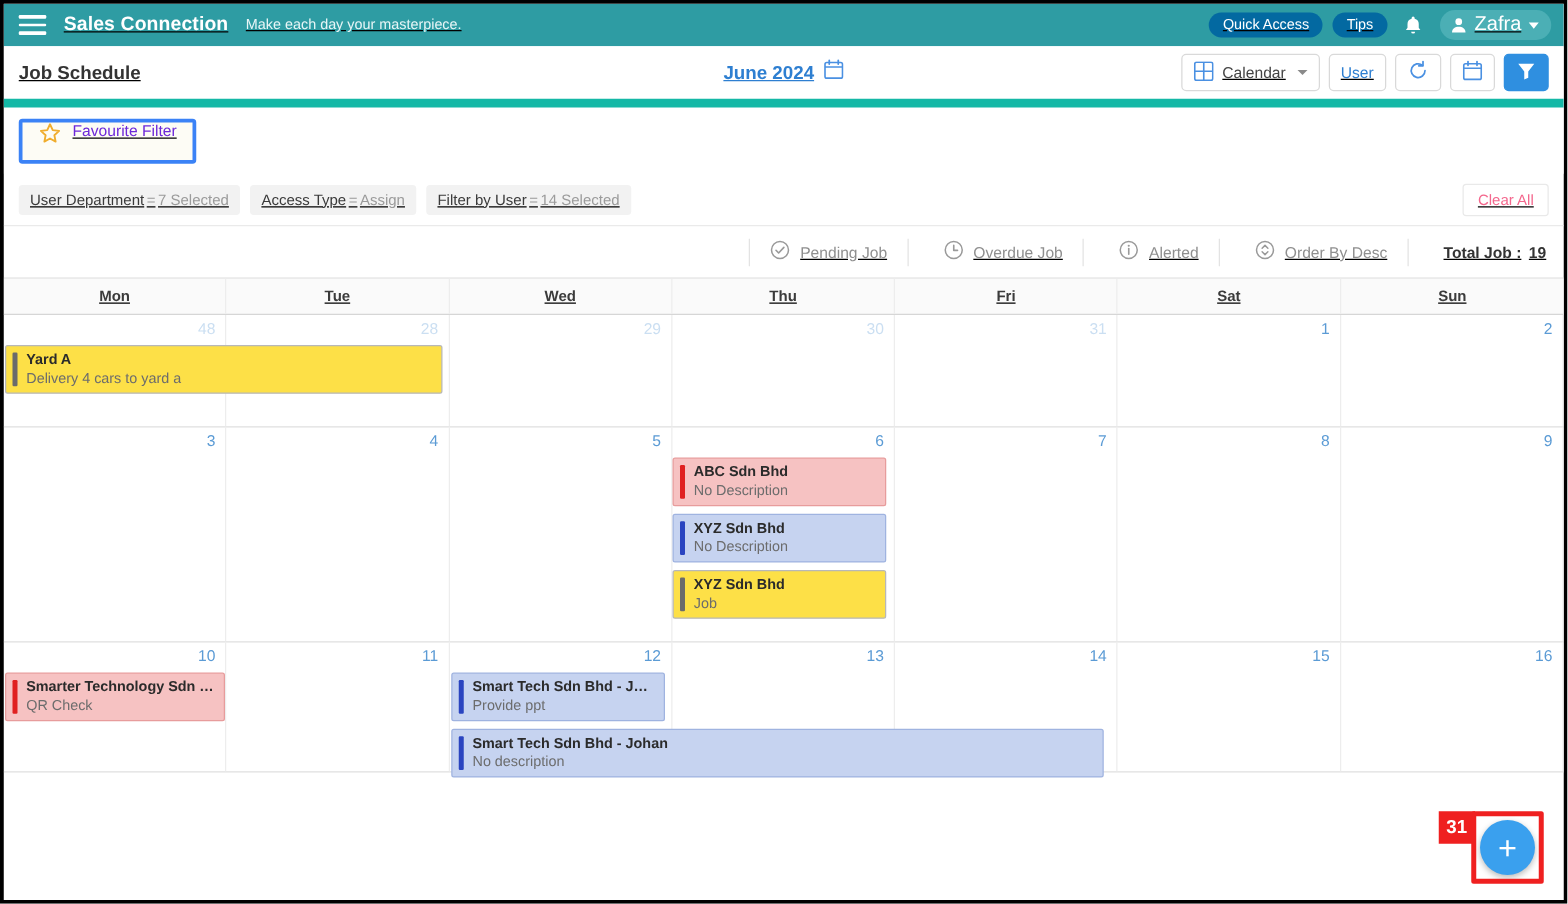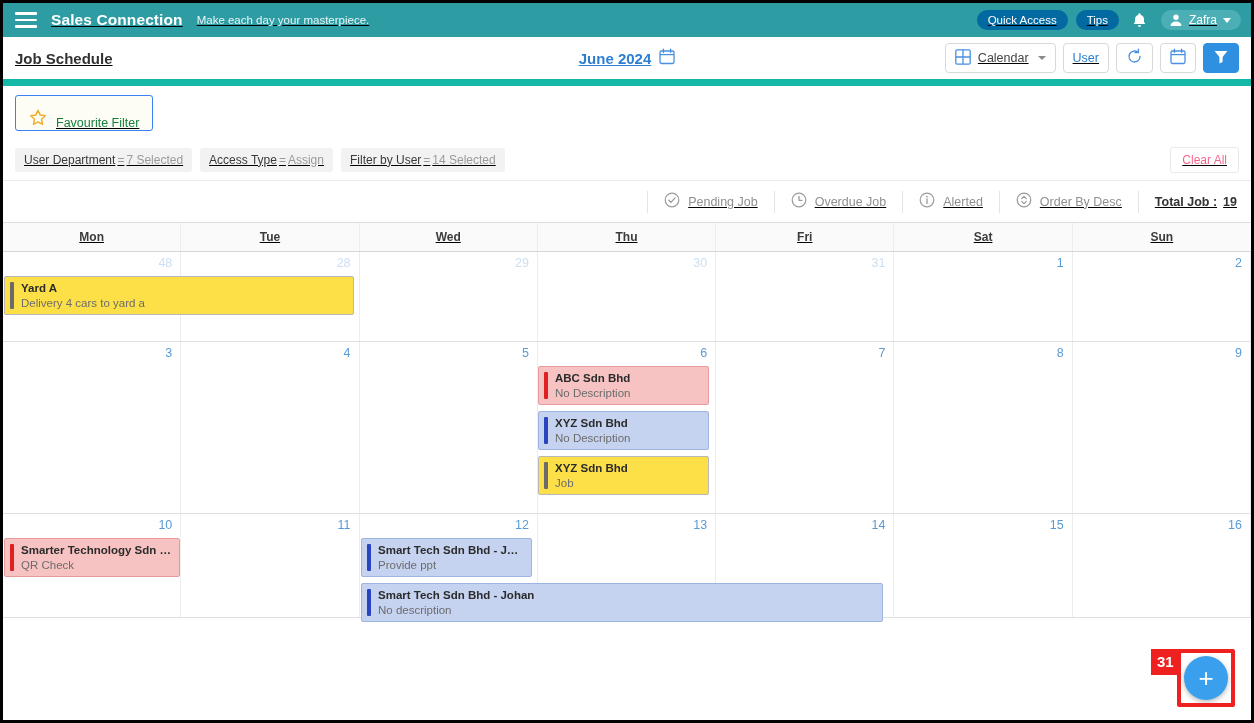--- a/index.html
+++ b/index.html
@@ -67,21 +67,21 @@
   .bell {
     width: 26px; height: 22px;
     display: flex; align-items: center; justify-content: center;
     cursor: pointer;
   }
   .user-pill {
     background: #4bafb5;
     border-radius: 14px;
     display: flex; align-items: center; gap: 6px;
     padding: 3px 10px 3px 8px;
-    color: #fff; font-size: 12px;
+    color: #fff; font-size: 16px;
     cursor: pointer;
   }
   .avatar-glyph { display:flex; align-items:center; }
   .caret-dn {
     width: 0; height: 0;
     border-left: 4.5px solid transparent;
     border-right: 4.5px solid transparent;
     border-top: 5px solid #ffffff;
   }
 
@@ -167,26 +167,26 @@
   .search-input {
     border: none; outline: none; background: transparent;
     font-size: 12.5px; color: #555;
     width: 100%;
     font-family: inherit;
   }
   .search-input::placeholder { color: #a9a9a9; }
   .fav-filter {
     height: 36px;
     background: #fdfcf5;
-    border: 1px solid #3b82f6;
+    border: 3px solid #3b82f6;
     border-radius: 3px;
-    display: flex; align-items: flex-end; gap: 9px;
+    display: flex; align-items: flex-start; gap: 9px;
     padding: 0 13px;
     font-size: 12.5px;
-    color: #15803d;
+    color: #6d28d9;
     cursor: pointer;
     white-space: nowrap;
   }
 
   
   .chip-row {
     height: 42px;
     display: flex; align-items: center;
     padding: 0 12px;
     gap: 8px;
@@ -214,21 +214,21 @@
     cursor: pointer;
     font-family: inherit;
   }
 
   
   .legend-row {
     height: 42px;
     display: flex; align-items: center; justify-content: flex-end;
     padding: 0 14px 0 12px;
     border-bottom: 1px solid #dedede;
-    gap: 0;
+    gap: 12px;
   }
   .legend-item {
     display: flex; align-items: center; gap: 8px;
     font-size: 12.5px;
     color: #8f8f8f;
     padding: 0 16px;
     border-right: 1px solid #e3e3e3;
     height: 22px;
     cursor: pointer;
     white-space: nowrap;

